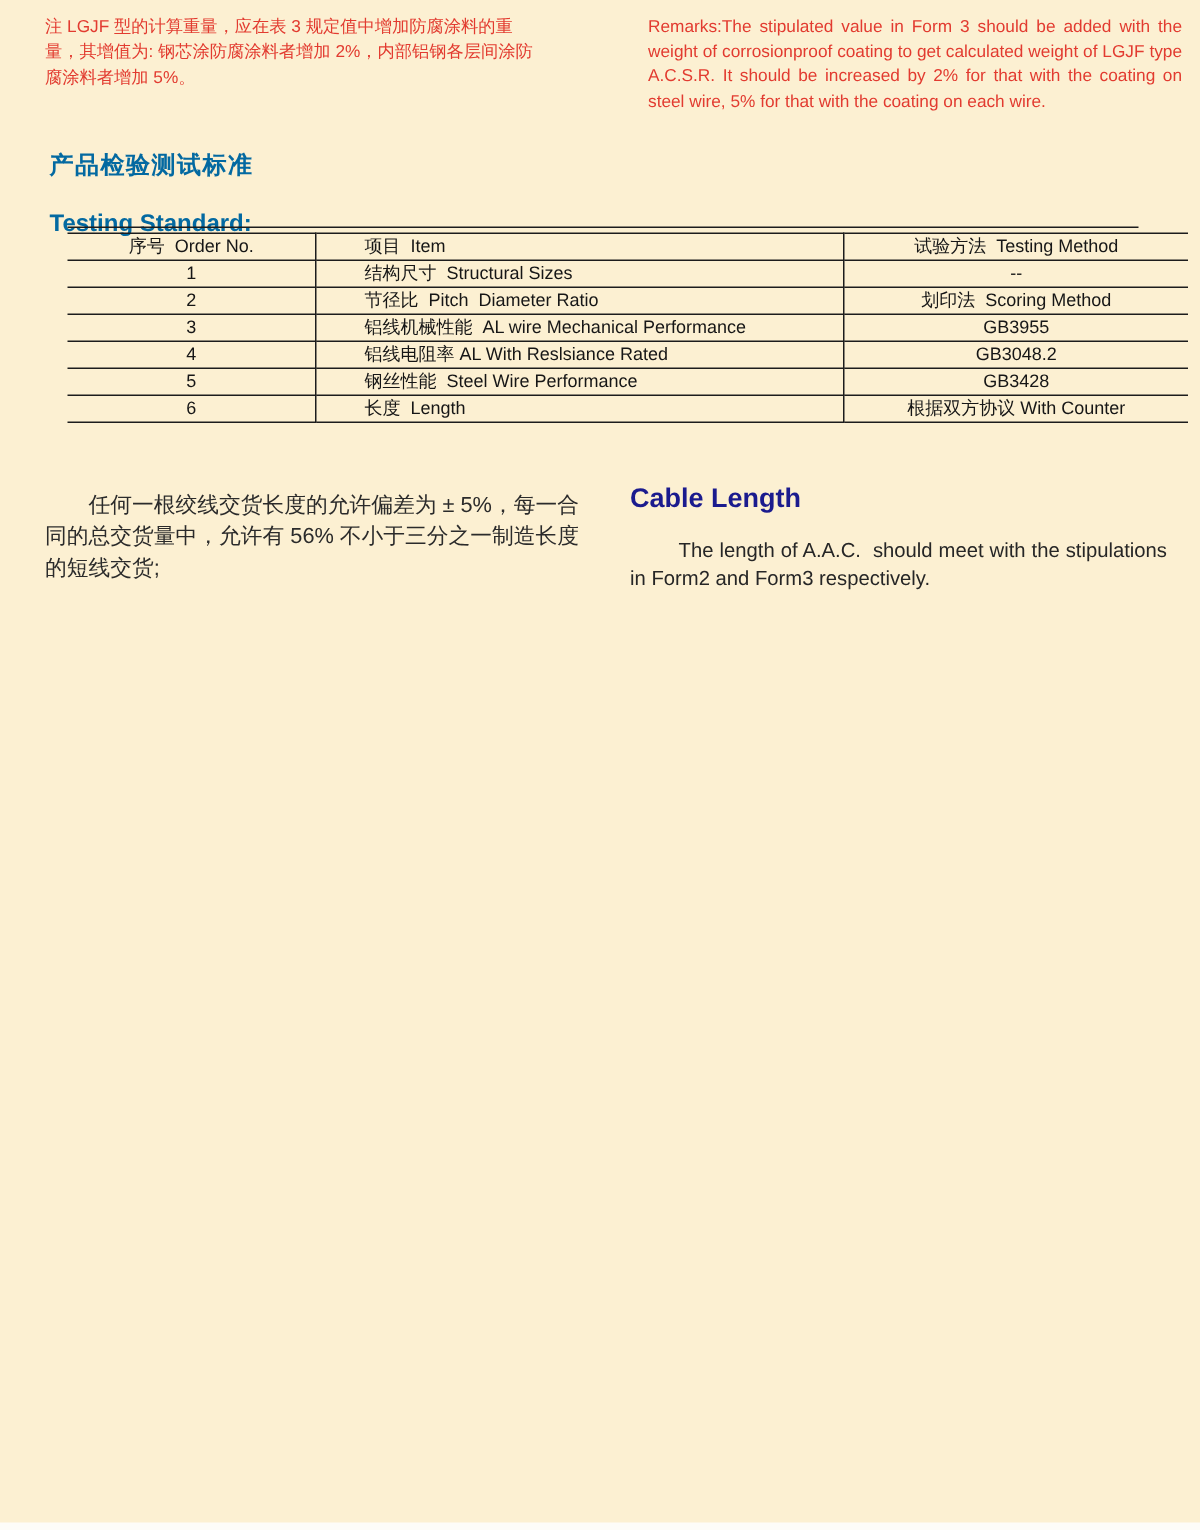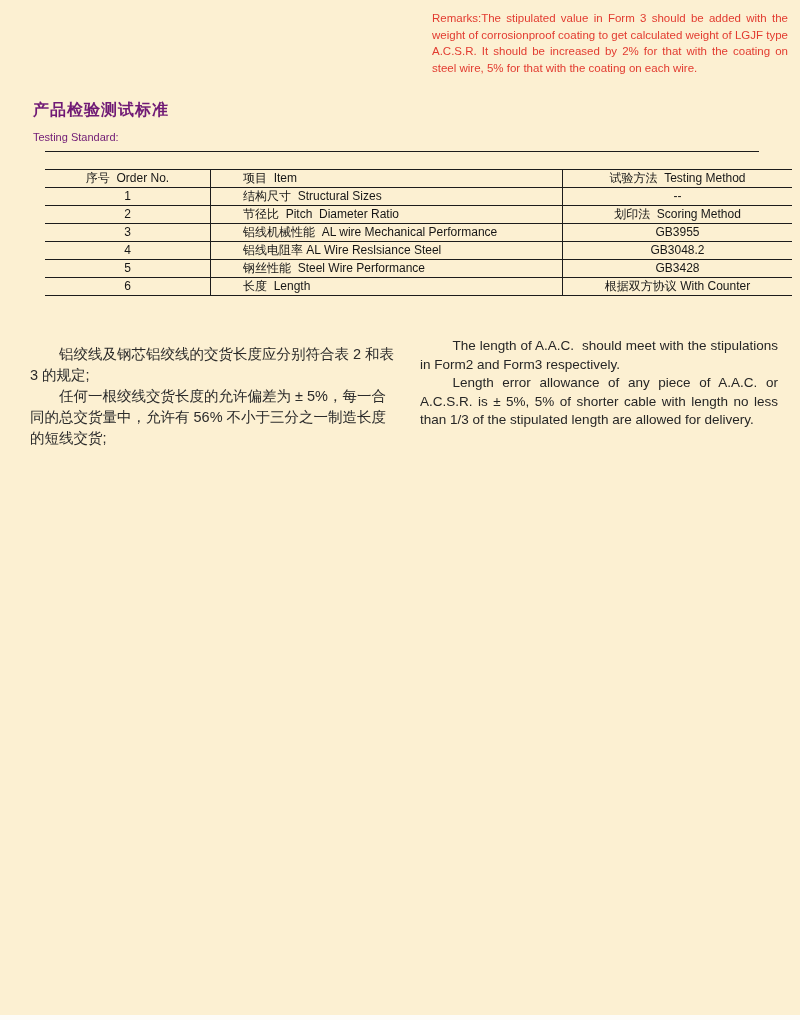--- a/index.html
+++ b/index.html
@@ -5,27 +5,27 @@
   html,body{margin:0;padding:0;}
   body{font-family:"Liberation Sans","DejaVu Sans",sans-serif;}
   .page{
     position:relative;width:800px;height:1020px;background:#fcf0d2;overflow:hidden;
   }
   
   .note{position:absolute;top:10px;color:#e23b30;font-size:11.5px;line-height:17px;}
   .note-cn{left:30px;width:334px;}
   .note-en{left:432px;width:356px;line-height:16.5px;text-align:justify;}
   
-  .titles{position:absolute;left:33px;top:100px;color:#701a75;}
+  .titles{position:absolute;left:33px;top:100px;color:#0369a1;}
   .title-cn{font-size:16px;font-weight:bold;letter-spacing:1px;}
-  .title-en{font-size:11px;font-weight:normal;margin-top:10px;}
+  .title-en{font-size:16px;font-weight:bold;margin-top:20px;}
   
   .table-wrap{
     position:absolute;left:45px;top:151px;width:714px;
-    border-top:1.5px solid #1c1c1c;padding-top:17px;
+    border-top:1.5px solid #1c1c1c;padding-top:3px;
   }
   table.spec{border-collapse:collapse;width:100%;table-layout:fixed;}
   table.spec td,table.spec th{
     font-size:12px;font-weight:normal;color:#161616;
     height:17px;padding:0;line-height:17px;
     border-bottom:1.5px solid #1c1c1c;white-space:nowrap;overflow:hidden;
   }
   table.spec tr>*:first-child{width:165px;text-align:center;border-right:1.5px solid #1c1c1c;}
   table.spec tr>*:nth-child(2){width:319px;text-align:left;padding-left:32px;border-right:1.5px solid #1c1c1c;}
   table.spec tr>*:nth-child(3){width:229px;text-align:center;}
@@ -39,20 +39,21 @@
   .delivery p.first{margin-top:17px;}
   .cable p{margin:0;color:#262626;font-size:13.5px;line-height:18.5px;text-indent:2.4em;text-align:justify;}
   .cable p.first{margin-top:15px;}
   .page-edge{position:absolute;left:0;right:0;bottom:0;height:5px;background:#fdfcf8;}
 </style>
 </head>
 <body>
 
 <div class="page">
 
+  <div class="note note-cn">注 LGJF 型的计算重量，应在表 3 规定值中增加防腐涂料的重量，其增值为: 钢芯涂防腐涂料者增加 2%，内部铝钢各层间涂防腐涂料者增加 5%。</div>
   <div class="note note-en">Remarks:The stipulated value in Form 3 should be added with the weight of corrosionproof coating to get calculated weight of LGJF type A.C.S.R. It should be increased by 2% for that with the coating on steel wire, 5% for that with the coating on each wire.</div>
 
   <div class="titles">
     <div class="title-cn">产品检验测试标准</div>
     <div class="title-en">Testing Standard:</div>
   </div>
 
   <div class="table-wrap">
     <table class="spec">
       <tbody>
@@ -71,41 +72,40 @@
           <td>节径比&nbsp;&nbsp;Pitch&nbsp;&nbsp;Diameter Ratio</td>
           <td>划印法&nbsp;&nbsp;Scoring Method</td>
         </tr>
         <tr>
           <td>3</td>
           <td>铝线机械性能&nbsp;&nbsp;AL wire Mechanical Performance</td>
           <td>GB3955</td>
         </tr>
         <tr>
           <td>4</td>
-          <td>铝线电阻率 AL Wire Reslsiance Steel</td>
+          <td>铝线电阻率 AL With Reslsiance Rated</td>
           <td>GB3048.2</td>
         </tr>
         <tr>
           <td>5</td>
           <td>钢丝性能&nbsp;&nbsp;Steel Wire Performance</td>
           <td>GB3428</td>
         </tr>
         <tr>
           <td>6</td>
           <td>长度&nbsp;&nbsp;Length</td>
           <td>根据双方协议 With Counter</td>
         </tr>
       </tbody>
     </table>
   </div>
 
   <div class="delivery">
-    <p class="first">铝绞线及钢芯铝绞线的交货长度应分别符合表 2 和表 3 的规定;</p>
     <p>任何一根绞线交货长度的允许偏差为 ± 5%，每一合同的总交货量中，允许有 56% 不小于三分之一制造长度的短线交货;</p>
   </div>
 
   <div class="cable">
+    <h3 class="h-en">Cable Length</h3>
     <p class="first">The length of A.A.C.&nbsp; should meet with the stipulations in Form2 and Form3 respectively.</p>
-    <p>Length error allowance of any piece of A.A.C. or A.C.S.R. is ± 5%, 5% of shorter cable with length no less than 1/3 of the stipulated length are allowed for delivery.</p>
   </div>
 
   <div class="page-edge"></div>
 </div>
 
 </body></html>

